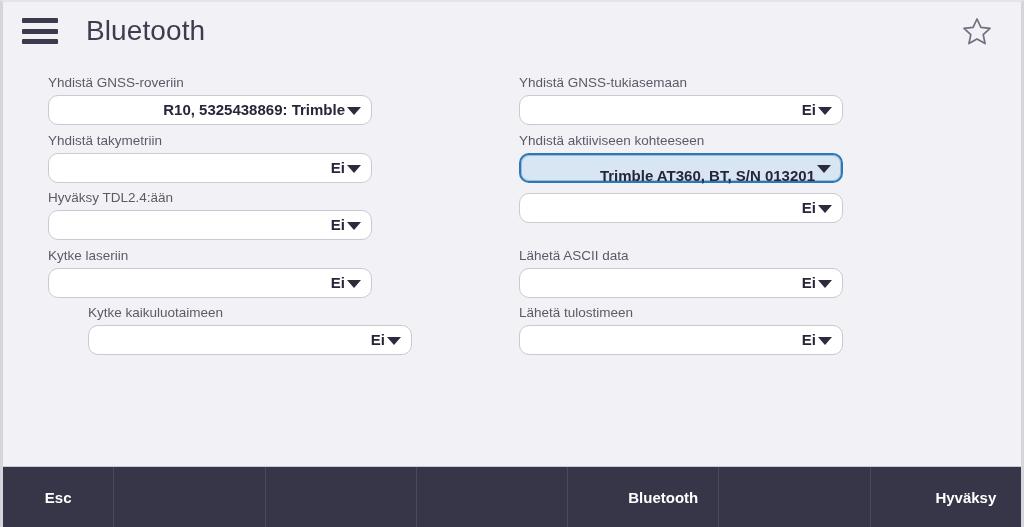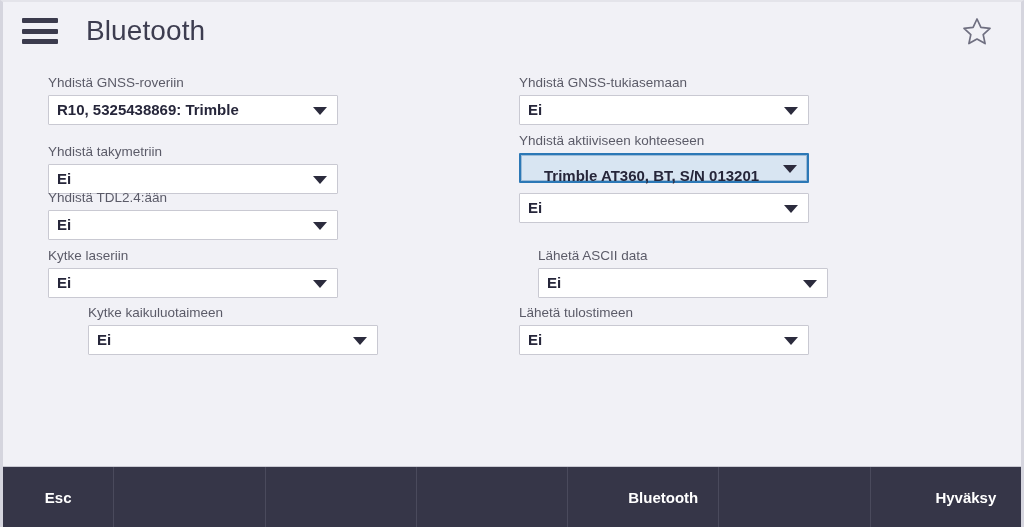--- a/index.html
+++ b/index.html
@@ -107,28 +107,29 @@
     color: #5b5b68;
     line-height: 16px;
     height: 17px;
     white-space: nowrap;
     overflow: hidden;
   }
   .dropdown {
     position: relative;
     margin-top: 3px;
     box-sizing: border-box;
-    width: 290px;
+    width: 324px;
     height: 30px;
     background: #ffffff;
     border: 1px solid #c9c9d2;
-    border-radius: 1px;
+    border-radius: 10px;
     display: flex;
     align-items: center;
     cursor: pointer;
+    text-align: right;
   }
   .dropdown .value {
     flex: 1 1 auto;
     padding-left: 8px;
     padding-right: 26px;
     font-size: 15px;
     font-weight: 700;
     color: #26263a;
     line-height: 28px;
     white-space: nowrap;
@@ -207,29 +208,29 @@
 
   <div class="form-area">
     <div class="column left" id="col-left">
         <div class="field-row" style="top: 15px;">
           <span class="field-label">Yhdistä GNSS-roveriin</span>
           <div class="dropdown">
             <span class="value">R10, 5325438869: Trimble</span>
             <span class="caret"></span>
           </div>
         </div>
-        <div class="field-row" style="top: 72.5px; margin-top: 11px;">
+        <div class="field-row" style="top: 72.5px;">
           <span class="field-label">Yhdistä takymetriin</span>
           <div class="dropdown">
             <span class="value">Ei</span>
             <span class="caret"></span>
           </div>
         </div>
         <div class="field-row" style="top: 130px;">
-          <span class="field-label">Yhdistä TDL2.4:ään</span>
+          <span class="field-label">Hyväksy TDL2.4:ään</span>
           <div class="dropdown">
             <span class="value">Ei</span>
             <span class="caret"></span>
           </div>
         </div>
         <div class="field-row" style="top: 187.5px;">
           <span class="field-label">Kytke laseriin</span>
           <div class="dropdown">
             <span class="value">Ei</span>
             <span class="caret"></span>
@@ -257,21 +258,21 @@
             <span class="value">Trimble AT360, BT, S/N 013201</span>
             <span class="caret"></span>
           </div>
         </div>
         <div class="field-row" style="top: 130px;">
           <div class="dropdown">
             <span class="value">Ei</span>
             <span class="caret"></span>
           </div>
         </div>
-        <div class="field-row" style="top: 187.5px; margin-left: 19px;">
+        <div class="field-row" style="top: 187.5px;">
           <span class="field-label">Lähetä ASCII data</span>
           <div class="dropdown">
             <span class="value">Ei</span>
             <span class="caret"></span>
           </div>
         </div>
         <div class="field-row" style="top: 245px;">
           <span class="field-label">Lähetä tulostimeen</span>
           <div class="dropdown">
             <span class="value">Ei</span>

